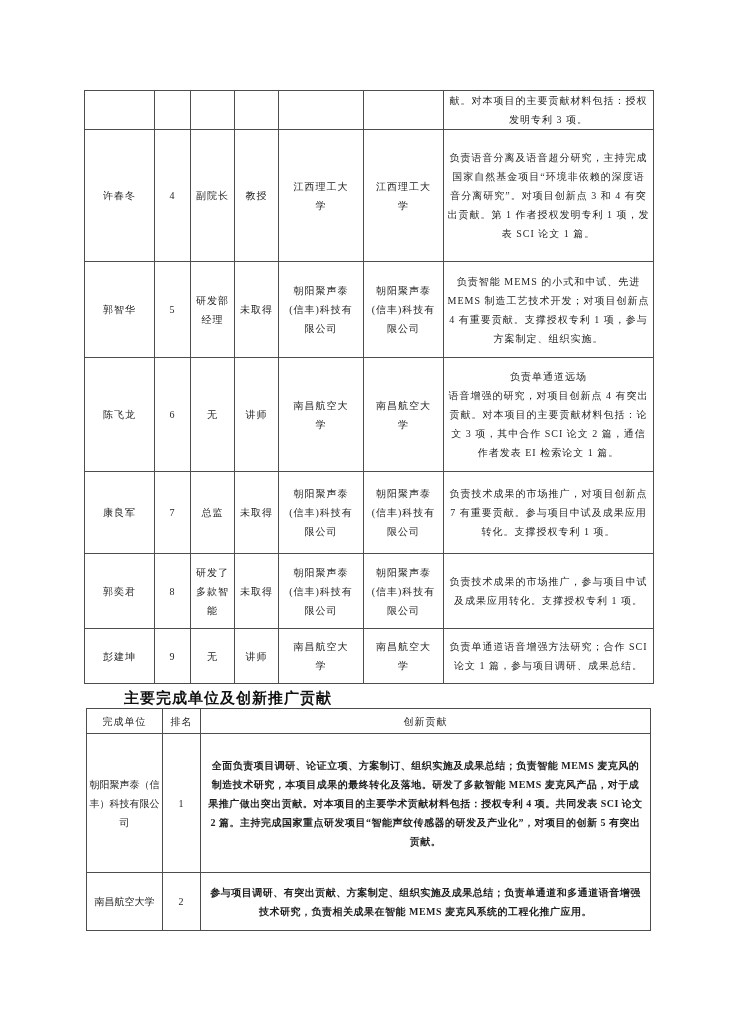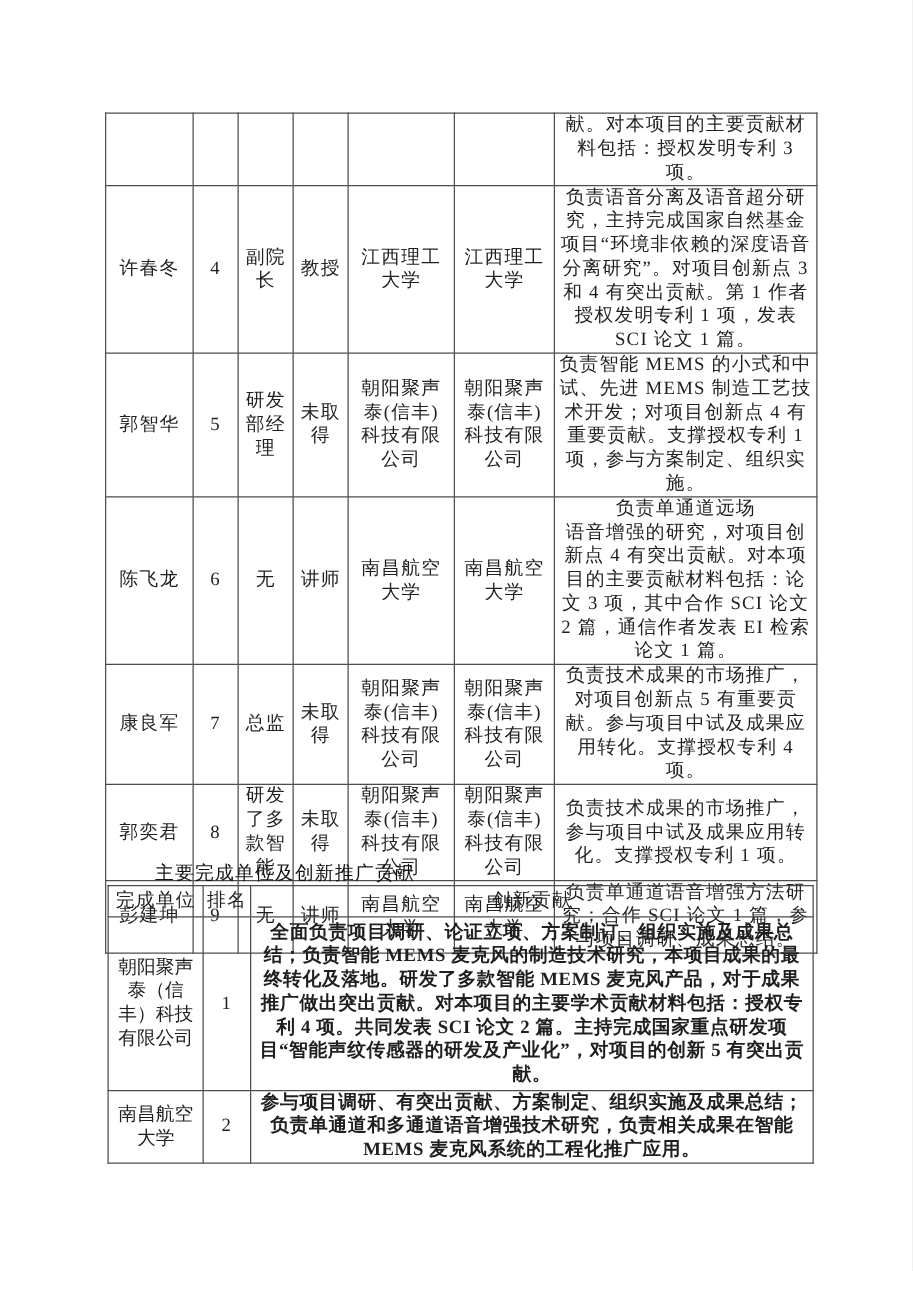--- a/index.html
+++ b/index.html
@@ -15,41 +15,41 @@
   }
   table {
     border-collapse: collapse;
     table-layout: fixed;
     position: absolute;
   }
   td, th {
     border: 1px solid #4d4d4d;
     text-align: center;
     vertical-align: middle;
-    font-size: 15px;
+    font-size: 10px;
     line-height: 19px;
     letter-spacing: 1px;
     font-weight: normal;
     overflow: hidden;
   }
   
   .t1 { left: 84px; top: 90px; width: 569px; }
   .t1 .c-name  { padding: 0 4px; margin-left: 28px; }
   .t1 .c-rank  { padding: 0 2px; }
   .t1 .c-pos, .t1 .c-title { padding: 0 5px; }
   .t1 .c-work  { padding: 0 10px; }
   .t1 .c-unit  { padding: 0 7px; }
   .t1 .c-contrib { padding: 0 3px; white-space: pre-line; }
   
   .section-title {
     position: absolute;
     left: 124px;
     top: 689px;
     font-size: 15px;
-    font-weight: normal;
+    font-weight: bold;
     letter-spacing: 1px;
     color: #111111;
   }
   
   .t2 { left: 86px; top: 708px; width: 564px; }
   .t2 th { font-weight: normal; }
   .t2 .c-unit2 { padding: 0 1px; letter-spacing: 0; }
   .t2 .c-rank2 { padding: 0 2px; }
   .t2 .c-contrib2 { padding: 0 6px; letter-spacing: 0.5px; white-space: pre-line; font-weight: bold; }
 </style>
@@ -106,21 +106,21 @@
       <td class="c-contrib">负责单通道远场
 语音增强的研究，对项目创新点 4 有突出贡献。对本项目的主要贡献材料包括：论文 3 项，其中合作 SCI 论文 2 篇，通信作者发表 EI 检索论文 1 篇。</td>
     </tr>
     <tr style="height:82px">
       <td class="c-name">康良军</td>
       <td class="c-rank">7</td>
       <td class="c-pos">总监</td>
       <td class="c-title">未取得</td>
       <td class="c-work">朝阳聚声泰(信丰)科技有限公司</td>
       <td class="c-unit">朝阳聚声泰(信丰)科技有限公司</td>
-      <td class="c-contrib">负责技术成果的市场推广，对项目创新点 5 有重要贡献。参与项目中试及成果应用转化。支撑授权专利 4 项。</td>
+      <td class="c-contrib">负责技术成果的市场推广，对项目创新点 7 有重要贡献。参与项目中试及成果应用转化。支撑授权专利 1 项。</td>
     </tr>
     <tr style="height:75px">
       <td class="c-name">郭奕君</td>
       <td class="c-rank">8</td>
       <td class="c-pos">研发了多款智能</td>
       <td class="c-title">未取得</td>
       <td class="c-work">朝阳聚声泰(信丰)科技有限公司</td>
       <td class="c-unit">朝阳聚声泰(信丰)科技有限公司</td>
       <td class="c-contrib">负责技术成果的市场推广，参与项目中试及成果应用转化。支撑授权专利 1 项。</td>
     </tr>

